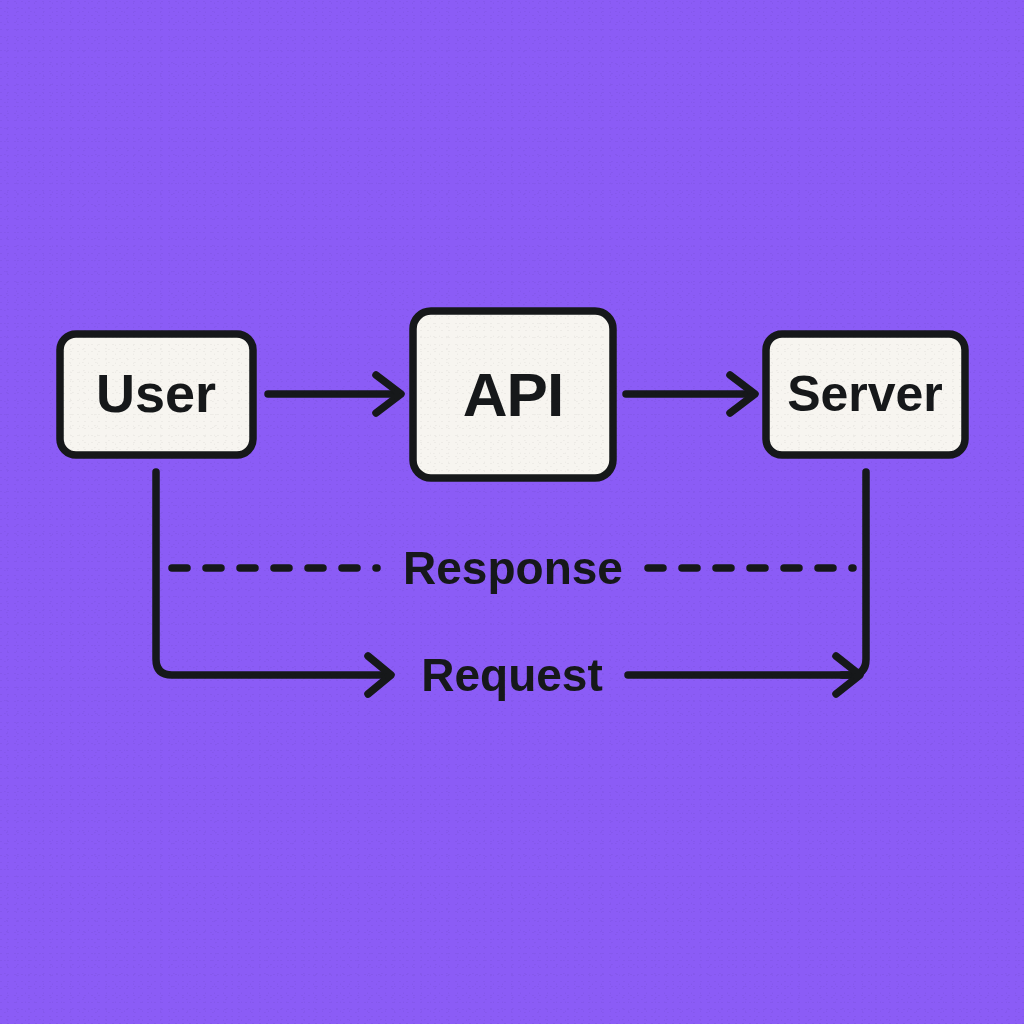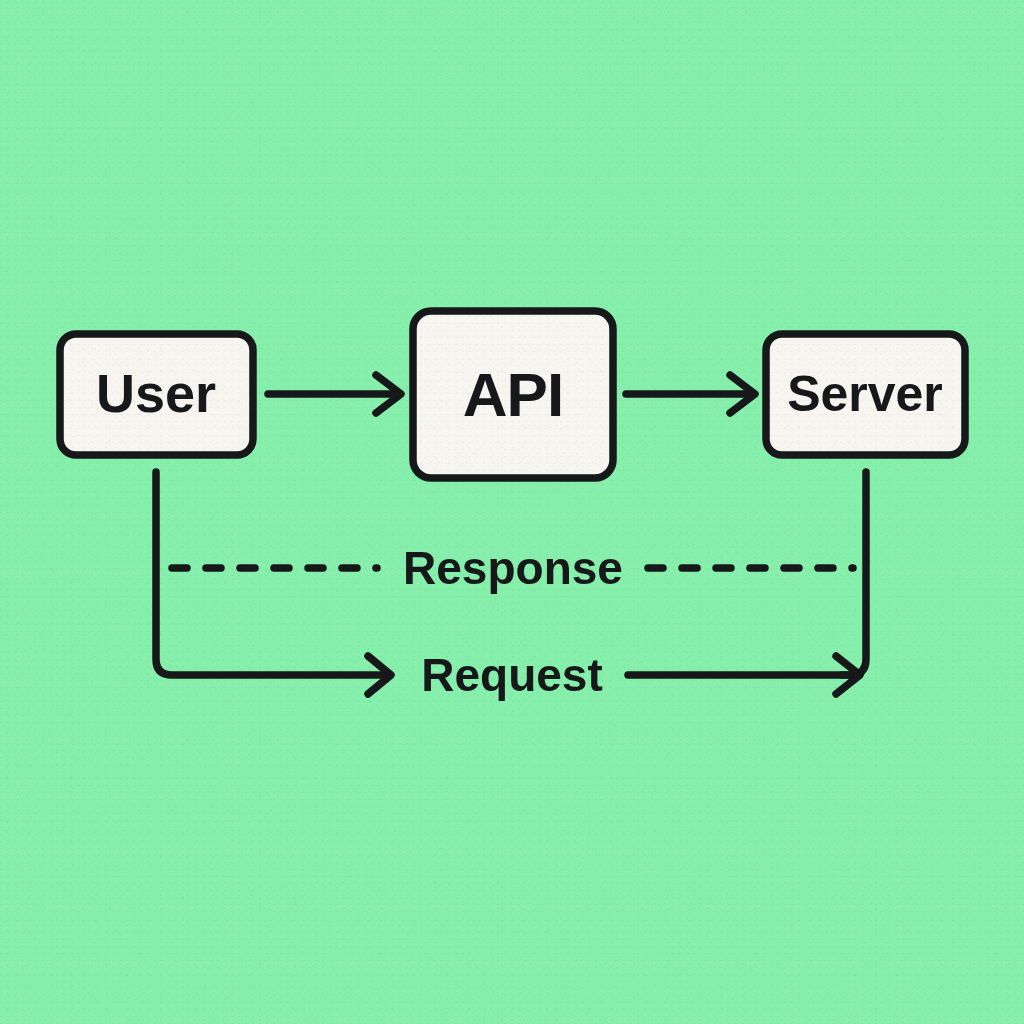--- a/index.html
+++ b/index.html
@@ -11,21 +11,21 @@
   body {
     width: 1024px;
     height: 1024px;
     overflow: hidden;
     font-family: "Liberation Sans", sans-serif;
   }
   #stage {
     position: relative;
     width: 1024px;
     height: 1024px;
-    background: #86efac;
+    background: #8b5cf6;
   }
   #diagram {
     position: absolute;
     inset: 0;
     width: 1024px;
     height: 1024px;
     display: block;
   }
   .node-label {
     font-family: "Liberation Sans", sans-serif;

